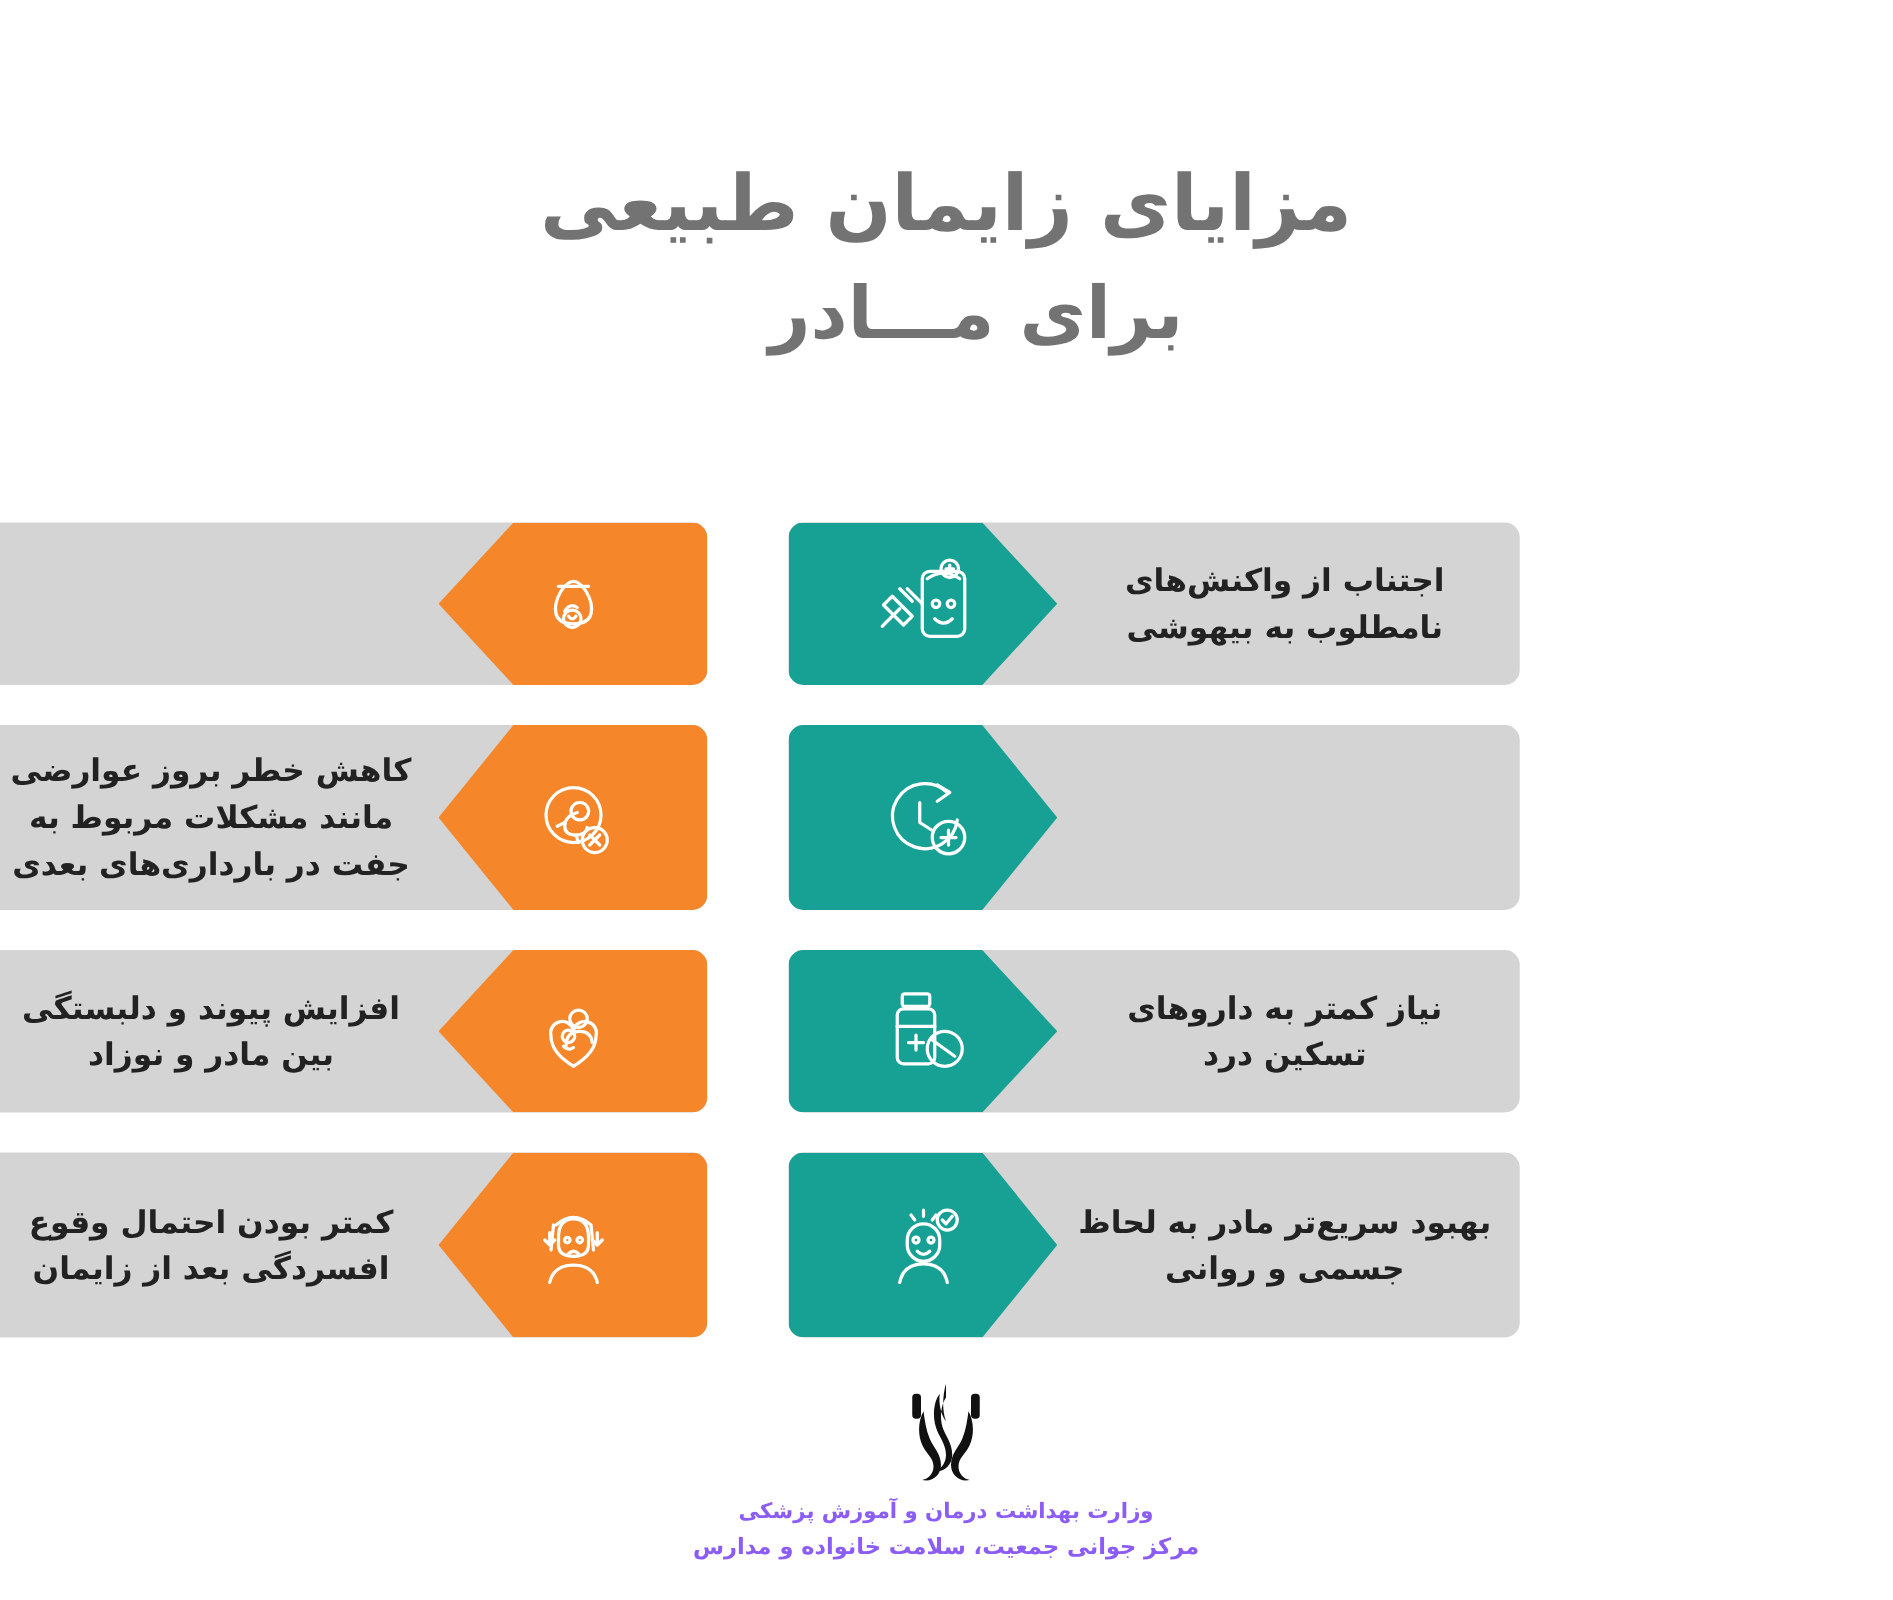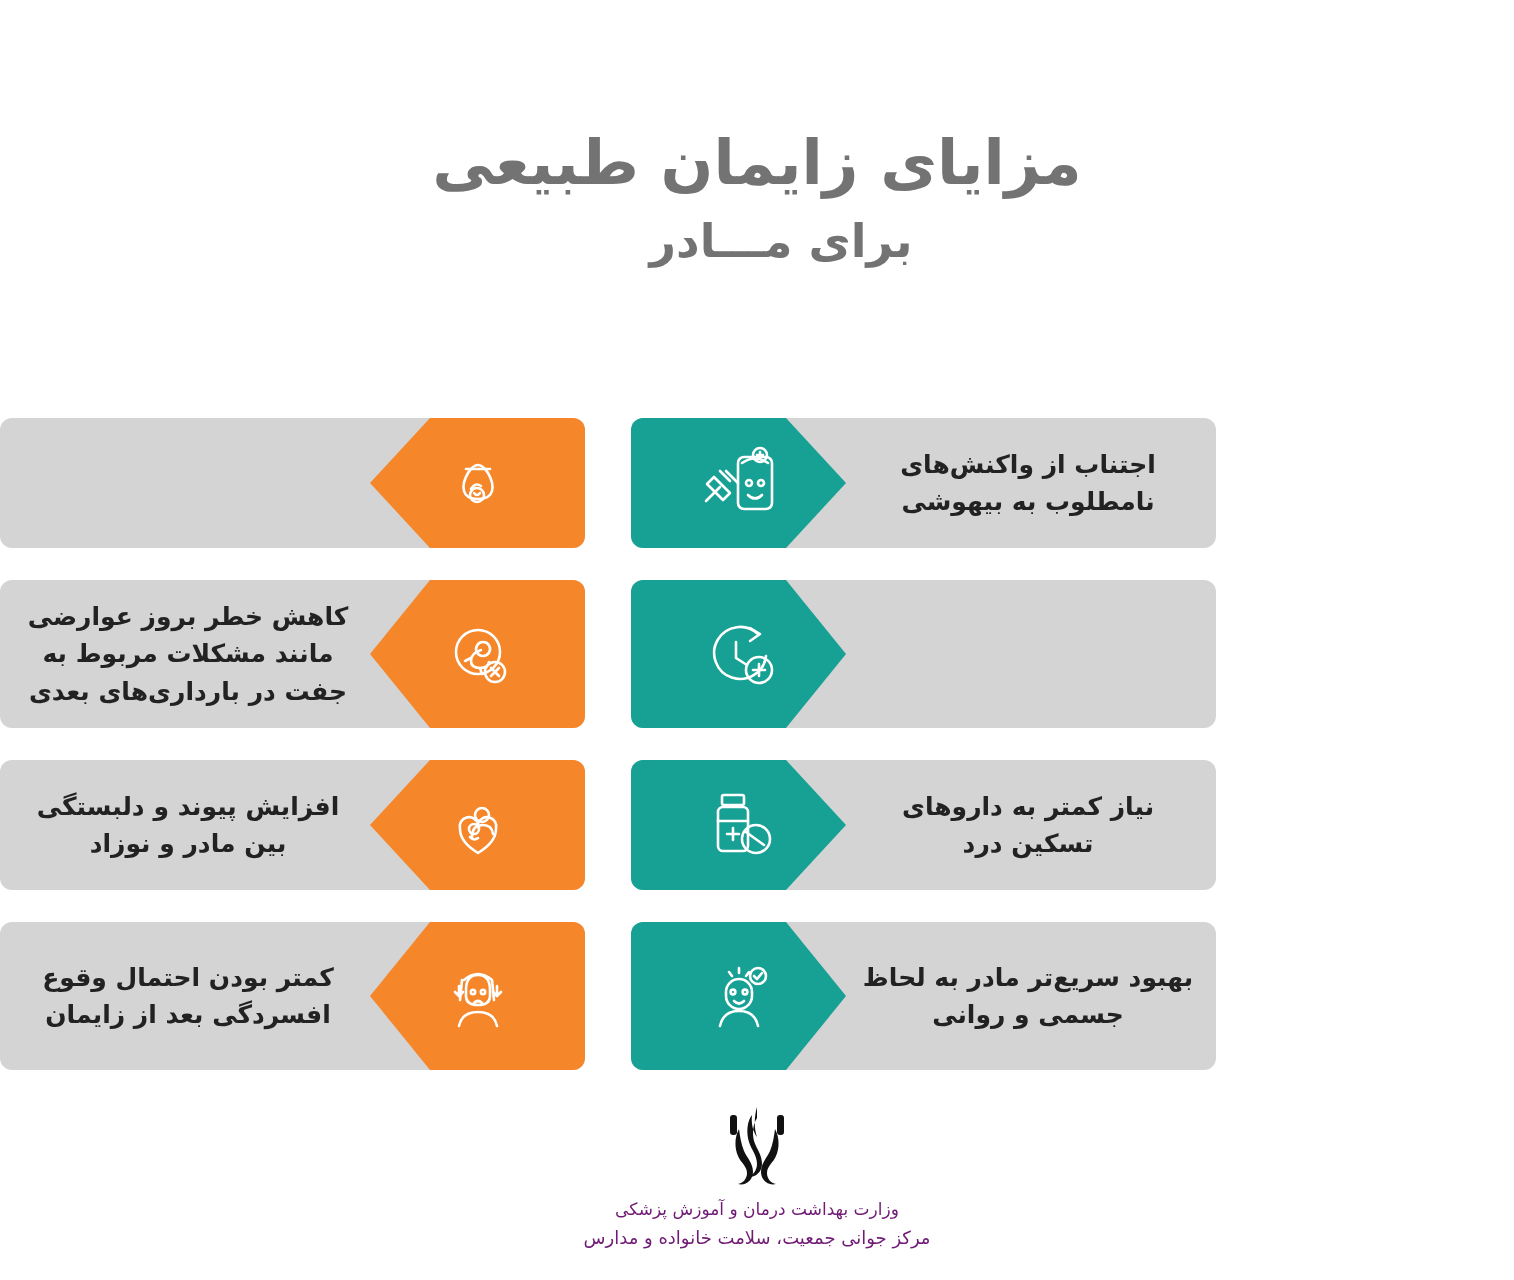--- a/index.html
+++ b/index.html
@@ -18,31 +18,31 @@
     text-align: center;
   }
   .title-line {
     color: #737373;
     font-weight: bold;
     font-size: 62px;
     line-height: 1.45;
     letter-spacing: 0px;
     direction: rtl;
   }
-  .title-line.second { font-size: 46px; padding-left: 48px; }
+  .title-line.second { font-size: 58px; padding-left: 48px; }
 
   
   .cards-area {
     position: absolute;
     top: 418px;
     left: 0;
     width: 1216px;
     display: flex;
     flex-direction: row;
-    gap: 46px;
+    gap: 65px;
   }
   .column {
     display: flex;
     flex-direction: column;
     gap: 32px;
   }
   .card {
     position: relative;
     width: 585px;
     height: 130px;
@@ -106,22 +106,22 @@
   .footer {
     position: absolute;
     bottom: 26px;
     left: 0;
     width: 100%;
     text-align: center;
   }
   .emblem { margin: 0 auto 10px auto; width: 90px; height: 86px; }
   .footer-line {
     font-size: 17px;
-    color: #701a75;
-    font-weight: normal;
+    color: #8b5cf6;
+    font-weight: bold;
     line-height: 1.7;
     direction: rtl;
   }
   .footer-line.sub { font-size: 18px; }
 </style>
 </head>
 <body>
 
 <div class="title-block">
   <div class="title-line">مزایای زایمان طبیعی</div>

